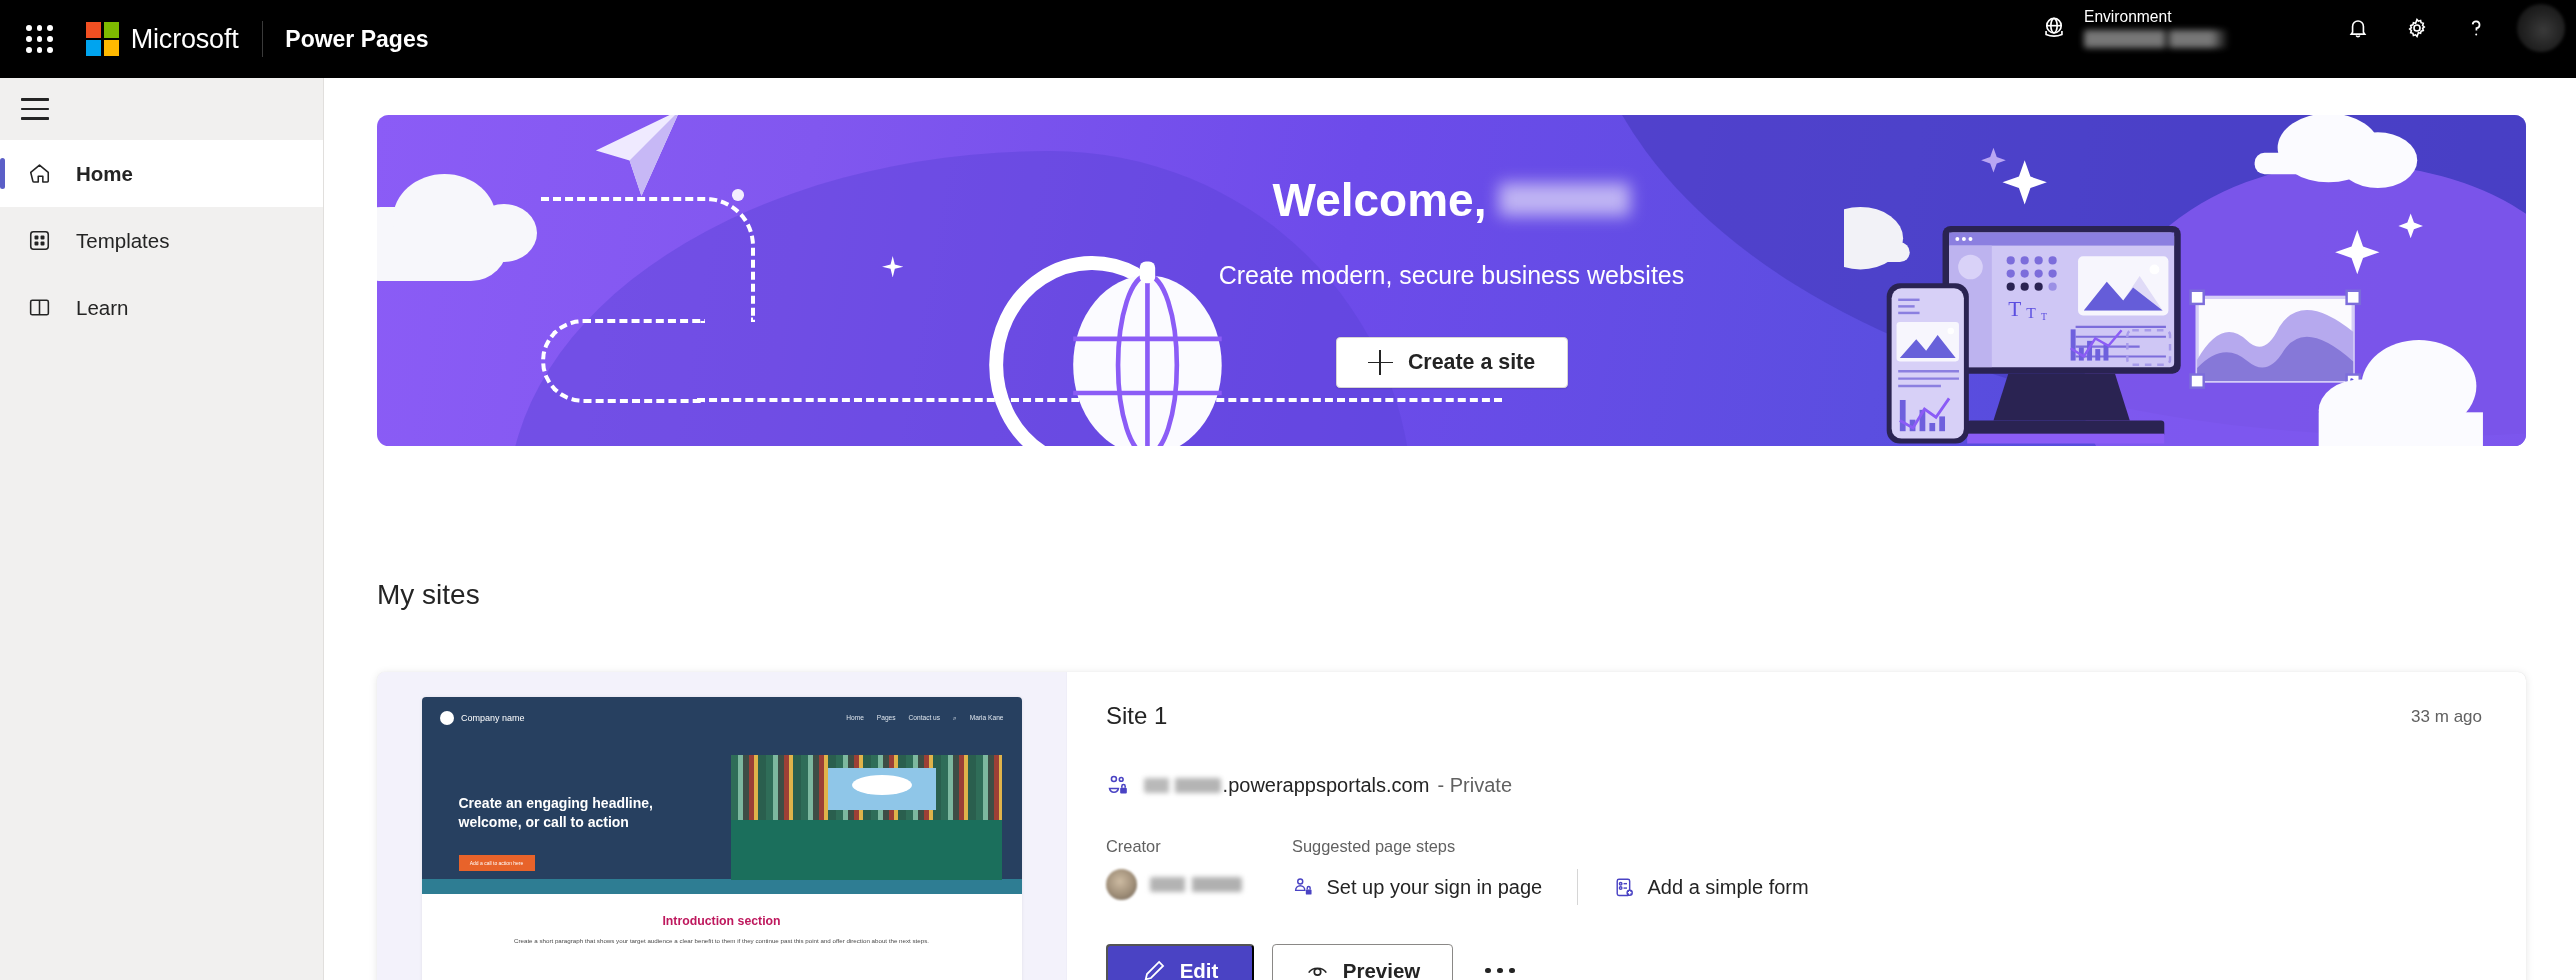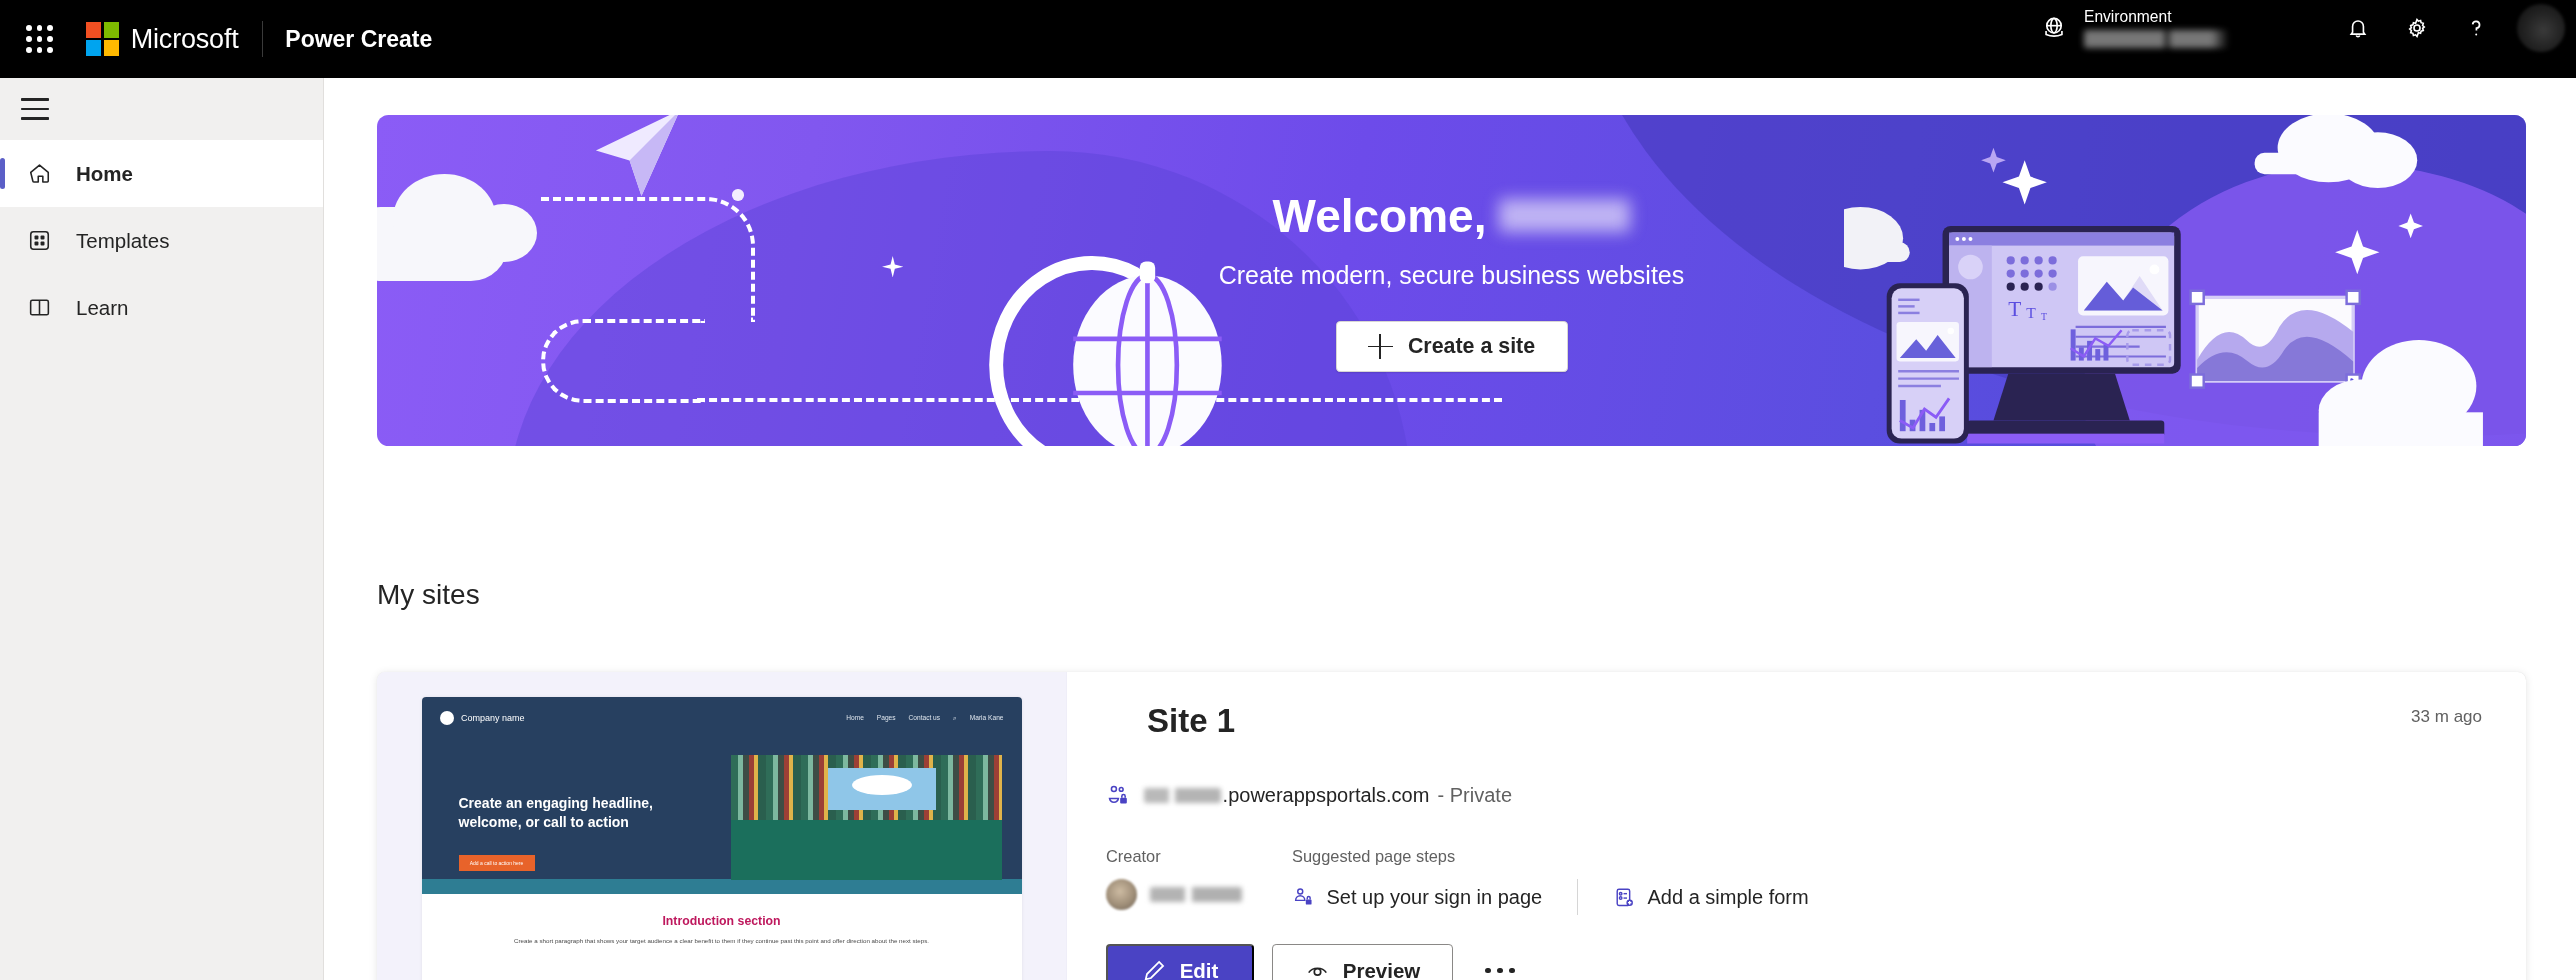--- a/index.html
+++ b/index.html
@@ -119,21 +119,21 @@
     transform: rotate(-8deg);
   }
   .hero-shape-light {
     position: absolute; right: -66px; top: 49px; width: 509px; height: 394px;
     background: #8b5cf6; opacity: .75; border-radius: 52% 48% 40% 60% / 60% 40% 60% 40%;
   }
   .hero-wave {
     position: absolute; left: 131px; bottom: -58px; width: 904px; height: 353px;
     background: #5a43d6; opacity: .45; border-radius: 60% 40% 0 0 / 100% 100% 0 0;
   }
-  .hero-center { position: absolute; left: 0; right: 0; top: 0; bottom: 0; display: flex; flex-direction: column; align-items: center; justify-content: center; }
+  .hero-center { position: absolute; left: 0; right: 0; top: 0; bottom: 0; display: flex; flex-direction: column; align-items: center; justify-content: center; gap: 16px; }
   .hero-title { color: #ffffff; font-size: 46px; font-weight: 600; display: flex; align-items: baseline; }
   .hero-name-blur {
     display: inline-block; width: 131px; height: 33px; margin-left: 13px;
     background: #c9bff5; filter: blur(8.2px); border-radius: 3.3px; opacity: .9;
   }
   .hero-sub { color: #ffffff; font-size: 25px; margin-top: 18px; font-weight: 400; }
   .hero-cta {
     margin-top: 31px; height: 51px; min-width: 232px;
     background: #ffffff; border: 0.8px solid #d8d6d4; border-radius: 4.1px;
     display: flex; align-items: center; justify-content: center; gap: 15px;
@@ -199,21 +199,21 @@
     overflow: hidden;
   }
   .th-img-sky { position: absolute; left: 36%; top: 10%; width: 40%; height: 34%; background: #8fc6e8; }
   .th-img-cloud { position: absolute; left: 45%; top: 16%; width: 22%; height: 16%; background: #fff; border-radius: 50%; }
   .th-accent { height: 15px; background: #2e7d93; }
   .th-body { background: #ffffff; padding: 20px 49px 0; text-align: center; }
   .th-body h4 { color: #be185d; font-size: 12.3px; font-weight: 600; margin-bottom: 8.2px; }
   .th-body p { color: #4a4a4a; font-size: 6.2px; line-height: 10.7px; }
 
   .info-pane { flex: 1; position: relative; padding: 30px 39px 0 39px; }
-  .site-name { font-size: 33px; font-weight: 700; color: #242424; margin-left: 41px; }
+  .site-name { font-size: 24px; font-weight: 400; color: #242424; }
   .time-ago { position: absolute; right: 44px; top: 35px; font-size: 17px; color: #616161; }
   .url-row { display: flex; align-items: center; margin-top: 43px; }
   .url-row svg { width: 25px; height: 25px; margin-right: 13px; }
   .url-blur {
     display: inline-block; width: 77px; height: 15.6px;
     background: linear-gradient(90deg,#b9b9b9 0 32%, #fff 32% 40%, #b4b4b4 40% 100%);
     filter: blur(2.9px); border-radius: 2.5px; margin-right: 1.6px;
   }
   .url-text { font-size: 20px; color: #242424; }
   .url-priv { font-size: 20px; color: #616161; }
@@ -272,21 +272,21 @@
   <div class="ms-logo-wrap">
     <div class="ms-squares">
       <i class="ms-sq1"></i>
         <i class="ms-sq2"></i>
         <i class="ms-sq3"></i>
         <i class="ms-sq4"></i>
     </div>
     <span class="ms-word">Microsoft</span>
   </div>
   <div class="divider-v"></div>
-  <span class="app-name">Power Create</span>
+  <span class="app-name">Power Pages</span>
 
   <div class="suitebar-right">
     <div class="env-block">
       <svg class="env-icon" viewBox="0 0 24 24" fill="none" stroke="#ffffff" stroke-width="1.4">
         <circle cx="12" cy="10" r="6.2"></circle>
         <ellipse cx="12" cy="10" rx="2.7" ry="6.2"></ellipse>
         <line x1="5.8" y1="10" x2="18.2" y2="10"></line>
         <path d="M5.2 14.5 L5.2 17.5 Q12 20.4 18.8 17.5 L18.8 14.5"></path>
       </svg>
       <div class="env-text">

